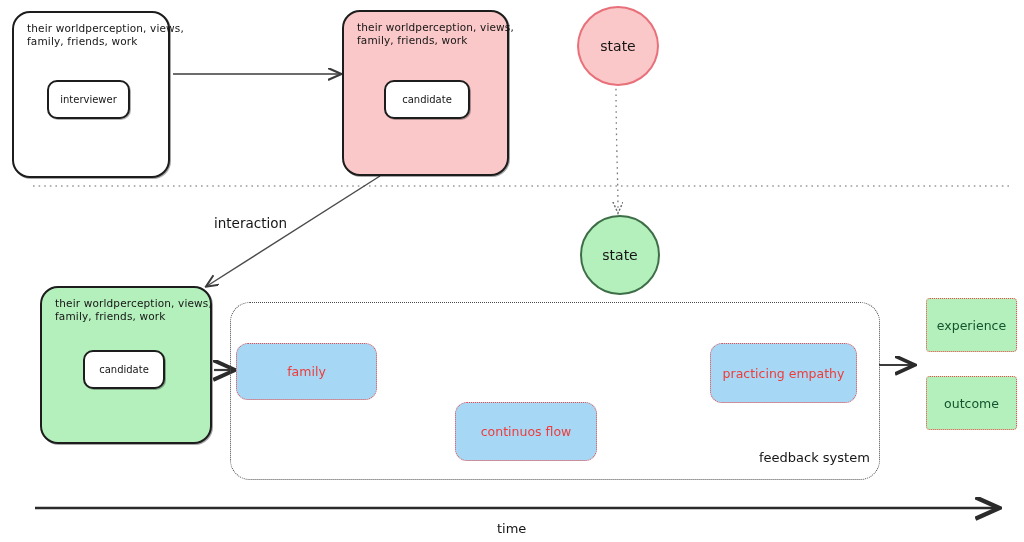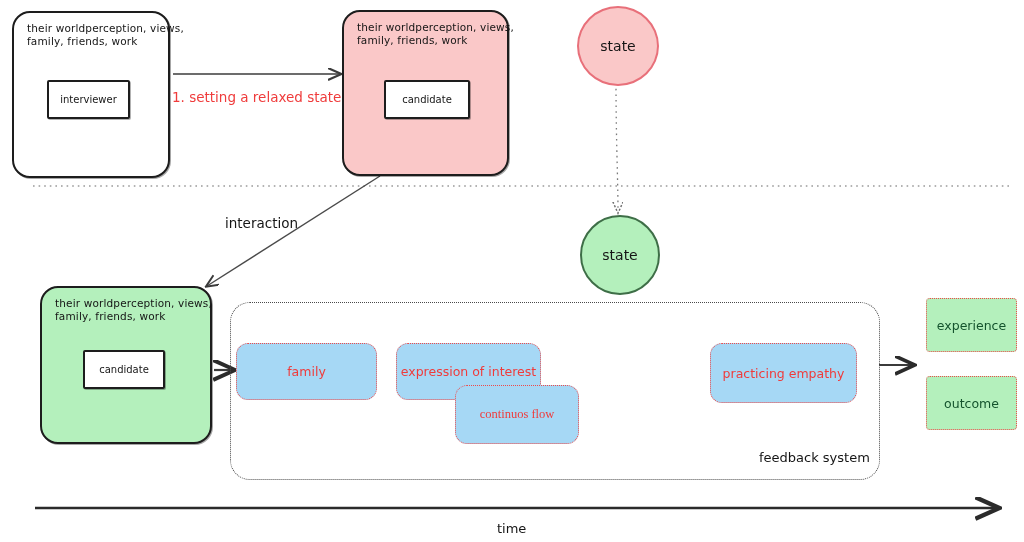--- a/index.html
+++ b/index.html
@@ -30,21 +30,21 @@
     line-height:13px;
     color:#151515;
     letter-spacing:.15px;
     white-space:nowrap;
   }
 
   .inner-box{
     position:absolute;
     background:#ffffff;
     border:2px solid #1d1d1d;
-    border-radius:2px;
+    border-radius:10px;
     display:flex;align-items:center;justify-content:center;
     font-size:10px;
     color:#151515;
     box-shadow:1px 1px 0 rgba(0,0,0,.3);
   }
 
   
   .circle{
     position:absolute;
     border-radius:50%;
@@ -146,43 +146,40 @@
   <div class="node person-box white" style="left:12px;top:11px;width:158px;height:167px;">
     <div class="world-label">
       <span>their worldperception, views,</span><br>
       <span>family, friends, work</span>
     </div>
     <div class="inner-box" style="left:33px;top:67px;width:79px;height:35px;">
       <span>interviewer</span>
     </div>
   </div>
 
-  <div class="free-text red" style="left:172px;top:89px;font-size:13.5px;">
-    <span>1. setting a relaxed state</span>
-  </div>
 
   <div class="node person-box pink" style="left:342px;top:10px;width:167px;height:166px;">
     <div class="world-label">
       <span>their worldperception, views,</span><br>
       <span>family, friends, work</span>
     </div>
     <div class="inner-box" style="left:40px;top:68px;width:82px;height:35px;">
       <span>candidate</span>
     </div>
   </div>
 
   <div class="circle pink" style="left:577px;top:6px;width:78px;height:76px;">
     <span>state</span>
   </div>
 
   <div class="circle green" style="left:580px;top:215px;width:76px;height:76px;">
     <span>state</span>
   </div>
 
-  <div class="free-text" style="left:214px;top:215px;font-size:13.5px;margin-left:11px;">
+  <div class="free-text" style="left:214px;top:215px;font-size:13.5px;">
     <span>interaction</span>
   </div>
 
   <div class="node person-box green" style="left:40px;top:286px;width:172px;height:158px;">
     <div class="world-label">
       <span>their worldperception, views,</span><br>
       <span>family, friends, work</span>
     </div>
     <div class="inner-box" style="left:41px;top:62px;width:78px;height:35px;">
       <span>candidate</span>
@@ -192,30 +189,27 @@
   <div class="feedback-box" style="left:230px;top:302px;width:648px;height:176px;"></div>
 
   <div class="feedback-label" style="left:759px;top:450px;">
     <span>feedback system</span>
   </div>
 
   <div class="chip" style="left:236px;top:343px;width:141px;height:57px;">
     <span>family</span>
   </div>
 
-  <div class="chip" style="left:396px;top:343px;width:145px;height:57px;">
-    <span>expression of interest</span>
-  </div>
 
 
   <div class="chip" style="left:710px;top:343px;width:147px;height:60px;">
     <span>practicing empathy</span>
   </div>
 
-  <div class="chip" style="left:455px;top:385px;width:124px;height:59px;font-family:Liberation Serif, serif;">
+  <div class="chip" style="left:455px;top:402px;width:142px;height:59px;">
     <span>continuos flow</span>
   </div>
 
   <div class="result" style="left:926px;top:298px;width:89px;height:52px;">
     <span>experience</span>
   </div>
 
   <div class="result" style="left:926px;top:376px;width:89px;height:52px;">
     <span>outcome</span>
   </div>

